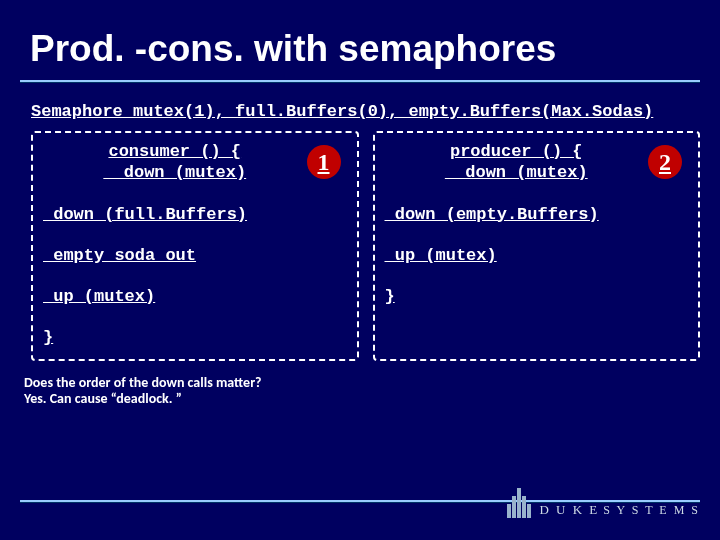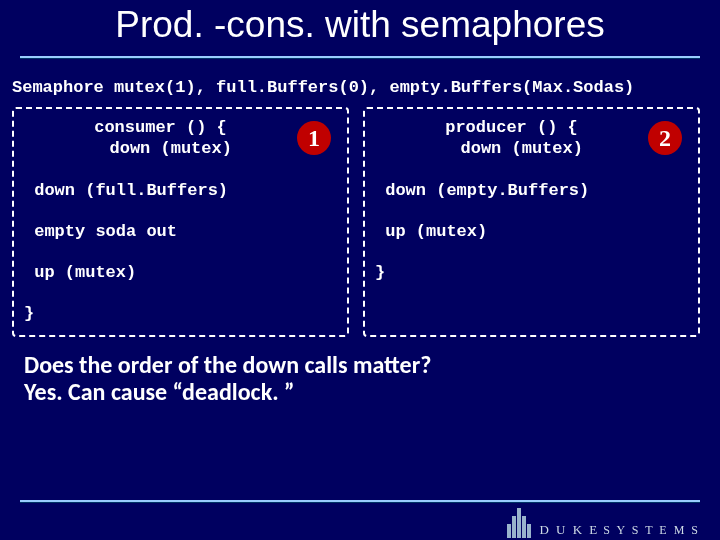--- a/index.html
+++ b/index.html
@@ -8,35 +8,35 @@
     height: 540px;
     background: #000060;
     color: #fff;
     font-family: Arial, Helvetica, sans-serif;
     position: relative;
     overflow: hidden;
   }
   .title {
     font-size: 37px;
     color: #fff;
-    padding: 4px 30px 10px 30px;
-    font-weight: normal;
-    text-align: center;
+    padding: 28px 30px 10px 30px;
+    font-weight: bold;
   }
   .title-underline {
     height: 2px;
     background: #99ccff;
     margin: 0 20px;
     box-shadow: 0 1px 0 #003366;
   }
   .content {
-    padding: 20px 20px 0 12px;
+    padding: 20px 20px 0 31px;
     font-family: "Courier New", monospace;
     font-size: 17px;
     font-weight: bold;
+    text-decoration: underline;
   }
   .decl { margin-bottom: 10px; }
   .boxes {
     display: flex;
     gap: 14px;
     margin-top: 8px;
   }
   .codebox {
     flex: 1;
     border: 2px dashed #fff;
@@ -57,38 +57,38 @@
     align-items: center;
     justify-content: center;
     font-family: Georgia, "Times New Roman", serif;
     font-weight: bold;
     font-size: 24px;
     margin-right: 6px;
     margin-top: 4px;
   }
   .question {
     font-family: Calibri, Arial, sans-serif;
-    font-size: 24px;
+    font-size: 14px;
     font-weight: bold;
     color: #fff;
     padding: 14px 24px 0 24px;
     line-height: 1.15;
   }
   .footer-rule {
     position: absolute;
     left: 20px; right: 20px;
     bottom: 38px;
     height: 2px;
     background: #99ccff;
     box-shadow: 0 1px 0 #003366;
   }
   .logo {
     position: absolute;
     right: 20px;
-    bottom: 2px;
+    bottom: 22px;
     display: flex;
     align-items: flex-end;
     gap: 8px;
   }
   .logo-mark { display: flex; align-items: flex-end; gap: 1px; }
   .logo-bar {
     width: 4px;
     background: #99b3cc;
   }
   .logo-bar.b1 { height: 14px; }

